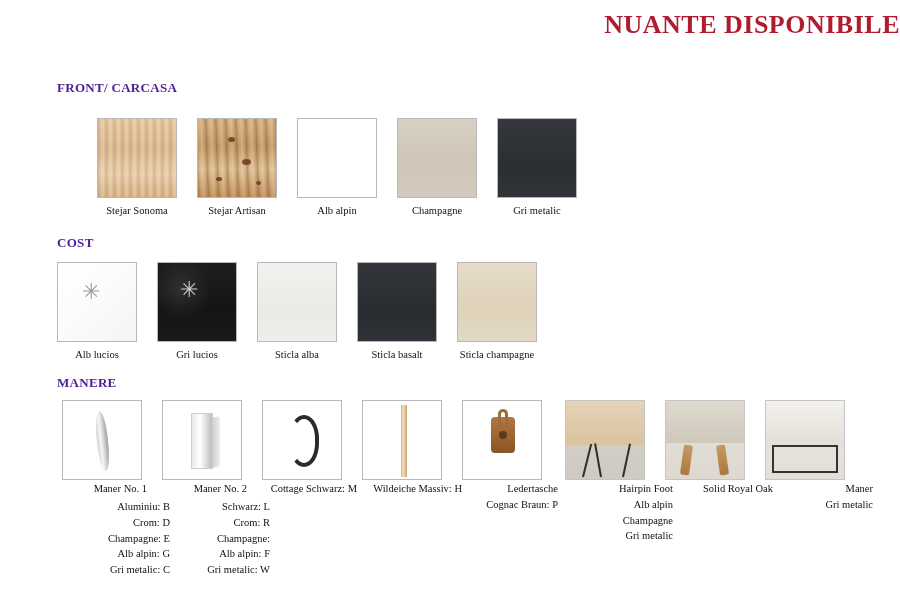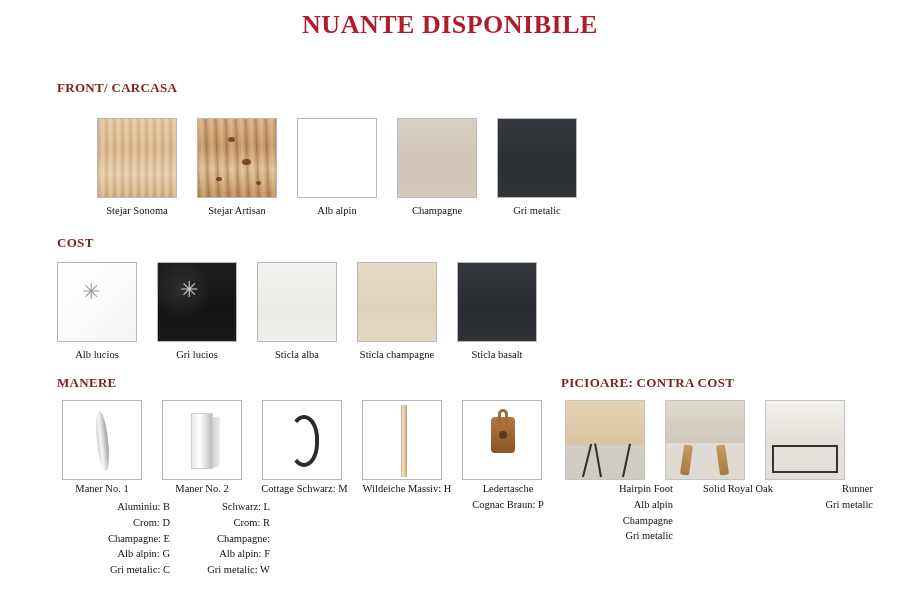--- a/index.html
+++ b/index.html
@@ -18,33 +18,33 @@
   .page {
     position: relative;
     width: 900px;
     height: 600px;
   }
   .title {
     position: absolute;
     top: 10px;
     left: 0;
     width: 900px;
-    text-align: center;
+    text-align: right;
     font-family: "Liberation Serif", serif;
     font-size: 26px;
     font-weight: bold;
     color: #b01c2e;
     letter-spacing: 0.5px;
   }
   .section-label {
     position: absolute;
     font-family: "Liberation Serif", serif;
     font-size: 13px;
     font-weight: bold;
-    color: #7f1d1d;
+    color: #4c1d95;
     letter-spacing: 0.3px;
   }
   .swatch-row {
     position: absolute;
     display: flex;
   }
   .swatch {
     position: relative;
     width: 80px;
     margin-right: 20px;
@@ -259,21 +259,21 @@
   }
 
   .caption {
     position: absolute;
     font-family: "Liberation Serif", serif;
     font-size: 10.5px;
     line-height: 1.5;
     color: #111;
     text-align: right;
   }
-  .caption.center { text-align: center; }
+  .caption.center { }
   .caption .ttl { display: block; }
 </style>
 </head>
 <body>
 
 <div class="page">
 
   <div class="title">NUANTE DISPONIBILE</div>
 
   <div class="section-label" style="left:57px; top:80px;">FRONT/ CARCASA</div>
@@ -319,31 +319,30 @@
       <div class="chip tex-grey-gloss">
         <span class="star light" style="left:22px; top:16px;">✳</span>
       </div>
       <div class="cap">Gri lucios</div>
     </div>
     <div class="swatch">
       <div class="chip tex-glass-white"></div>
       <div class="cap">Sticla alba</div>
     </div>
     <div class="swatch">
+      <div class="chip tex-glass-basalt"></div>
+      <div class="cap">Sticla basalt</div>
+    </div>
+    <div class="swatch">
       <div class="chip tex-glass-champagne"></div>
       <div class="cap">Sticla champagne</div>
     </div>
-    <div class="swatch">
-      <div class="chip tex-glass-basalt"></div>
-      <div class="cap">Sticla basalt</div>
-    </div>
   </div>
 
   <div class="section-label" style="left:57px; top:375px;">MANERE</div>
-  <div class="section-label" style="left:561px; top:375px;">PICIOARE: CONTRA COST</div>
 
   <div class="swatch-row" style="left:62px; top:400px;">
     <div class="swatch">
       <div class="chip handle-chip">
         <span class="handle-1"></span>
       </div>
     </div>
     <div class="swatch">
       <div class="chip handle-chip">
         <span class="handle-2"></span>
@@ -432,17 +431,17 @@
     <span class="ttl">Alb alpin</span>
     <span class="ttl">Champagne</span>
     <span class="ttl">Gri metalic</span>
   </div>
 
   <div class="caption" style="left:663px; top:481px; width:110px;">
     <span class="ttl">Solid Royal Oak</span>
   </div>
 
   <div class="caption" style="left:773px; top:481px; width:100px;">
-    <span class="ttl">Runner</span>
+    <span class="ttl">Maner</span>
     <span class="ttl">Gri metalic</span>
   </div>
 
 </div>
 
 </body></html>

